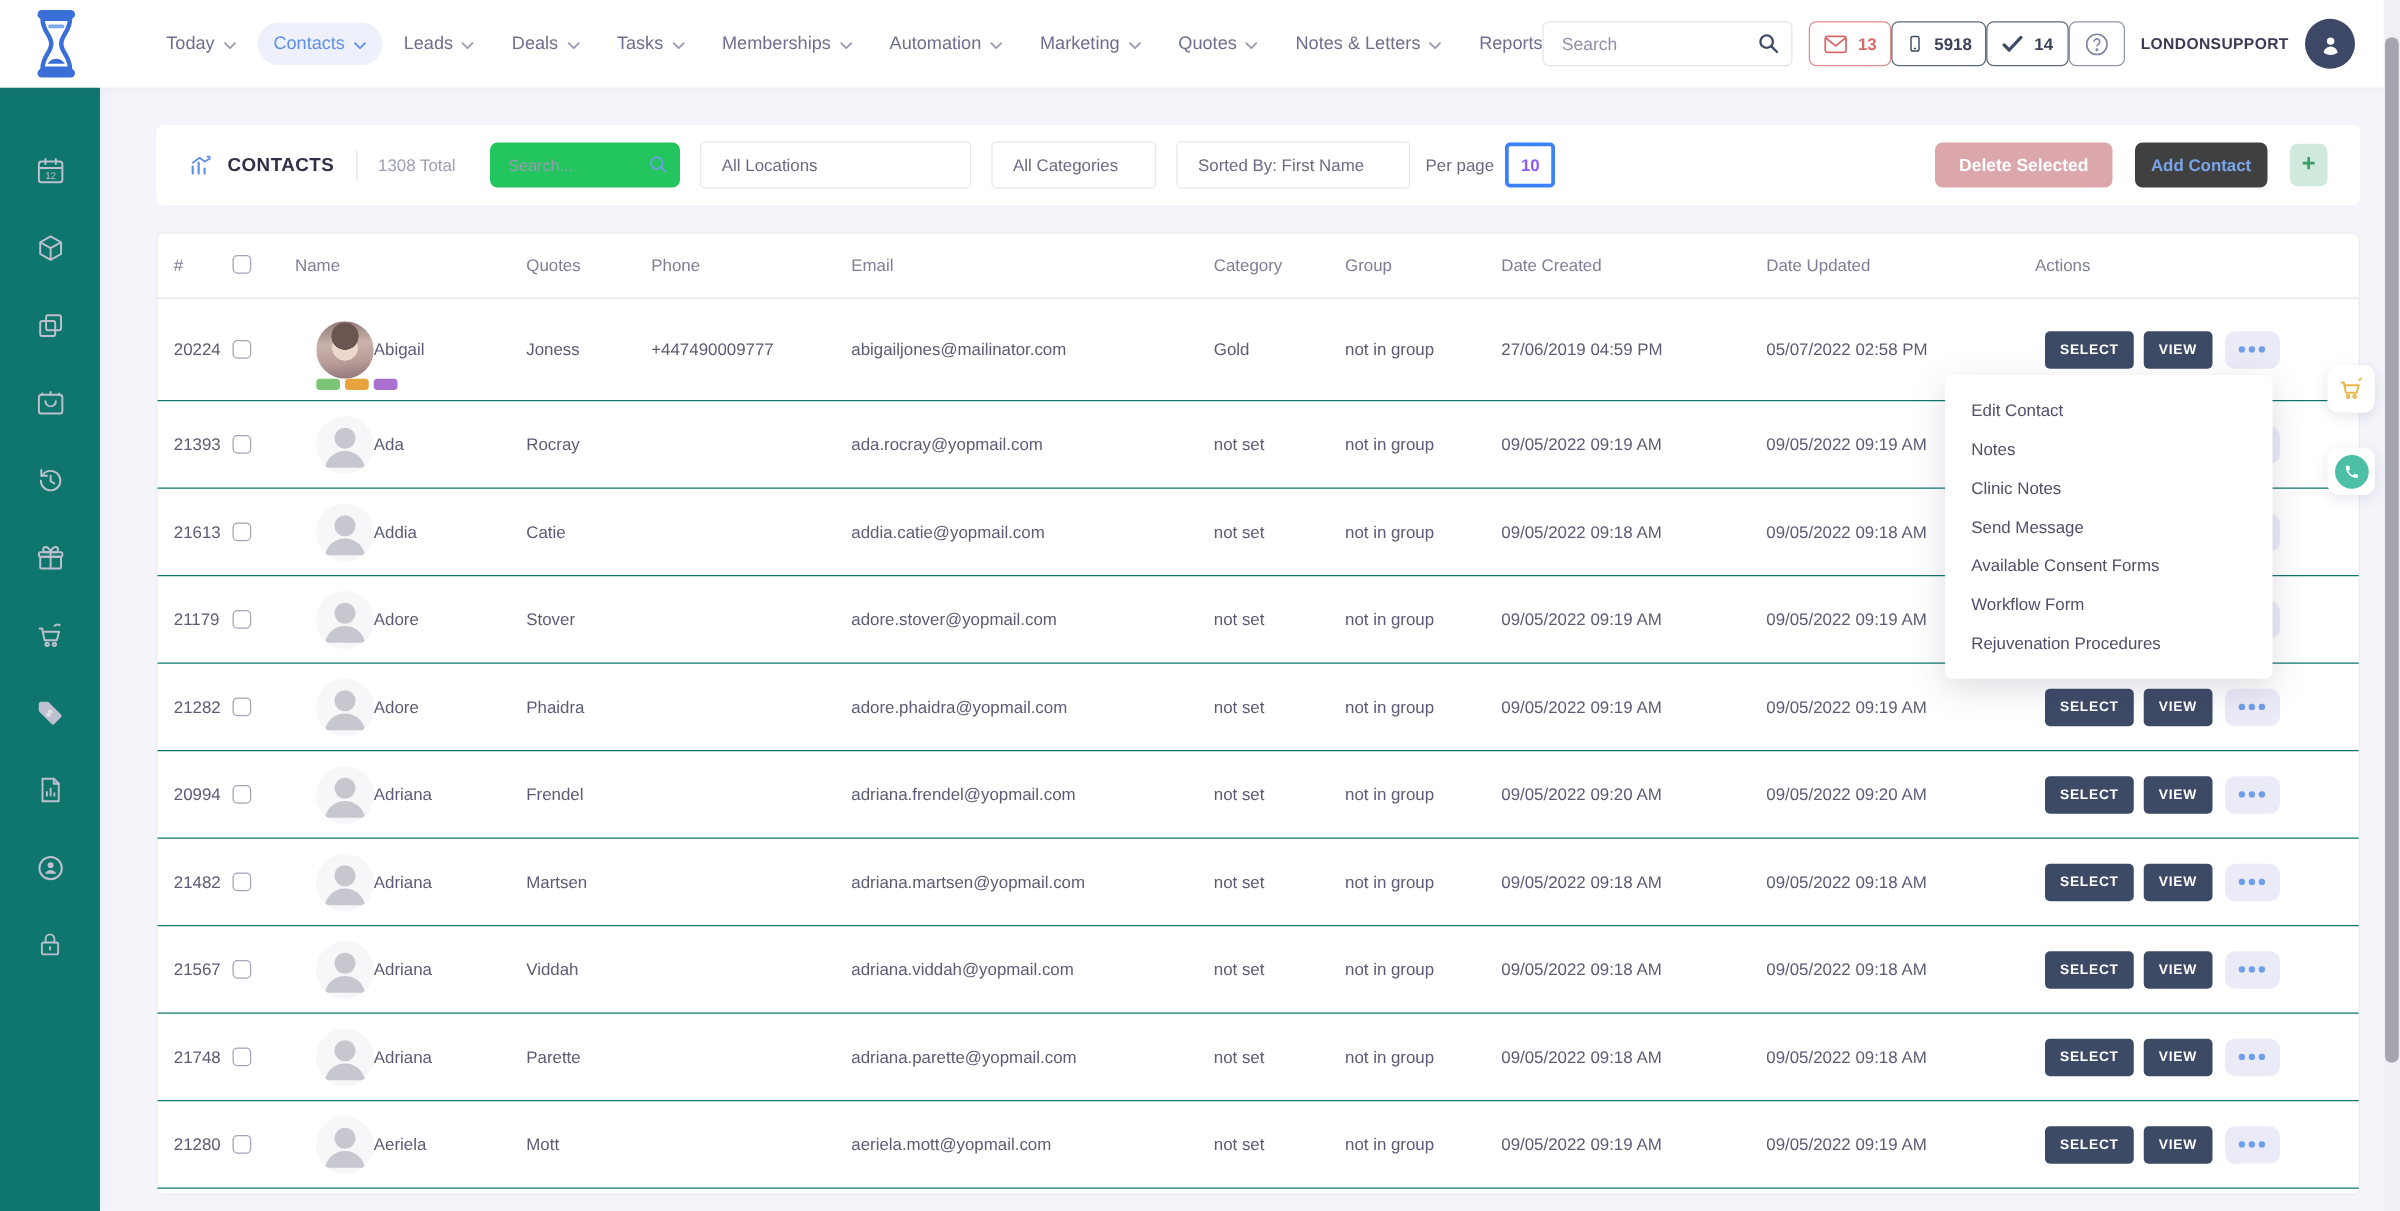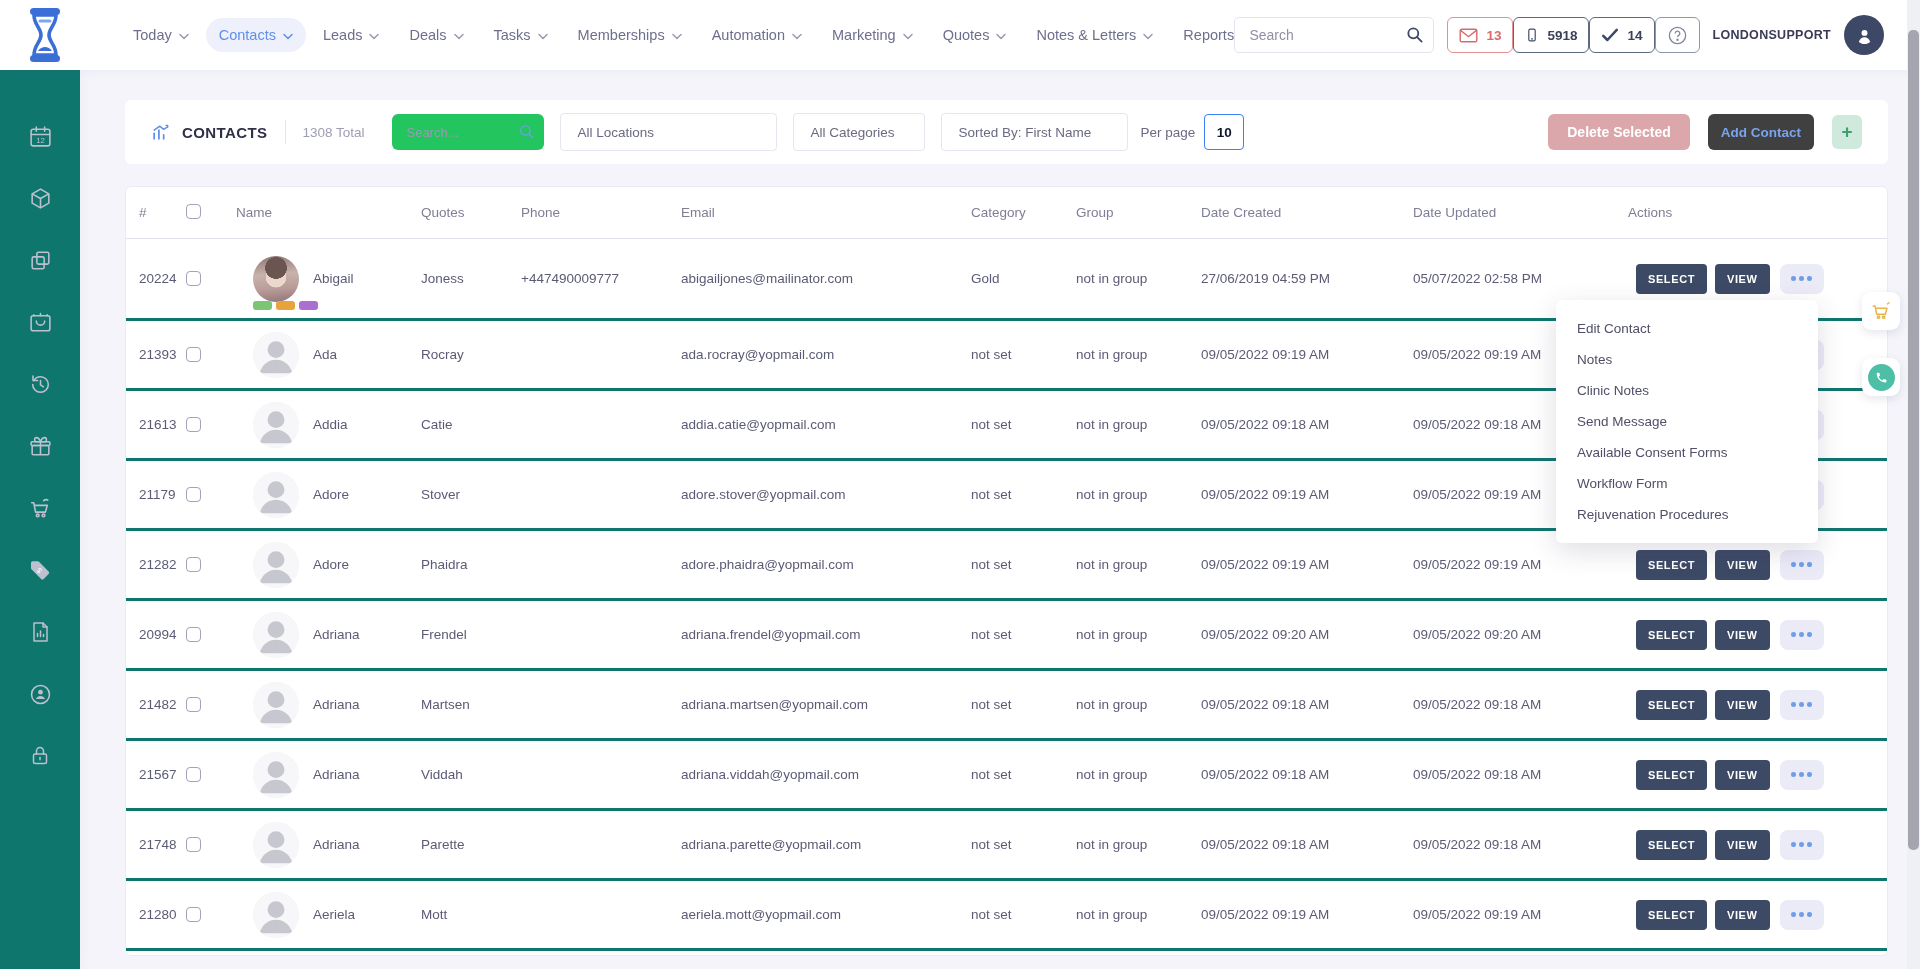--- a/index.html
+++ b/index.html
@@ -49,53 +49,53 @@
   .f-search { position:relative; width:152px; height:36px; margin-right:16px; }
   .f-search input { width:100%; height:100%; background:#22c55e; border:none; border-radius:6px;
                     padding:0 34px 0 14px; font-size:13px; color:#55556d; font-family:inherit; outline:none; }
   .f-search input::placeholder { color:#9a9ab2; }
   .f-search .mag { position:absolute; right:9px; top:9px; cursor:pointer; }
   .f-select { height:38px; border:1px solid #e6e6ee; border-radius:4px; background:#fff; display:flex;
               align-items:center; padding:0 16px; font-size:13.5px; color:#6a6a82; cursor:pointer;
               margin-right:16px; white-space:nowrap; }
   .f-select.loc { width:217px; } .f-select.cat { width:132px; } .f-select.sort { width:187px; margin-right:12px; }
   .f-perpage-label { font-size:13.5px; color:#6a6a82; margin-right:9px; white-space:nowrap; }
-  .f-perpage-value { width:40px; height:36px; border:1px solid #3b82f6; border-radius:4px; display:flex;
+  .f-perpage-value { width:40px; height:36px; border:3px solid #3b82f6; border-radius:4px; display:flex;
                      align-items:center; justify-content:center; font-size:13.5px; font-weight:bold;
-                     color:#0f172a; cursor:pointer; }
+                     color:#8b5cf6; cursor:pointer; }
   .f-right { margin-left:auto; display:flex; align-items:center; gap:18px; }
   .btn-delete { height:36px; padding:0 19px; background:#dca7ab; color:#fff; border:none; border-radius:6px;
                 font-size:14px; font-weight:bold; font-family:inherit; cursor:pointer; }
   .btn-add { height:36px; padding:0 13px; background:#404040; color:#79a4ea; border:none; border-radius:6px;
              font-size:13.5px; font-weight:bold; font-family:inherit; cursor:pointer; }
   .btn-plus { width:30px; height:34px; background:#cfe9dc; color:#3f9e6b; border:none; border-radius:6px;
               font-size:19px; font-weight:bold; cursor:pointer; line-height:30px; }
 
   
   .table-card { position:absolute; left:45px; top:116px; width:1763px; height:770px; background:#fff;
                 border:1px solid #ebebf2; border-radius:6px; }
   .grid { display:grid; grid-template-columns:60px 50px 185px 100px 160px 290px 105px 125px 212px 215px 1fr;
           align-items:center; }
   .thead { height:52px; border-bottom:1px solid #e2e2ec; }
   .th { font-size:13.5px; color:#7e7e96; }
   .th.c-id { padding-left:13px; }
-  .tr { height:70px; border-bottom:3px solid #0f766e; }
+  .tr { height:70px; border-bottom:1px solid #0f766e; }
   .tr.tall { height:82px; }
   .cell { font-size:13.5px; color:#5b5b75; display:flex; align-items:center; min-width:0; }
   .c-id { padding-left:13px; }
   .checkbox { width:15px; height:15px; border:1.5px solid #a2a2b8; border-radius:4px; background:#fff;
               cursor:pointer; display:inline-block; }
   .c-name { position:relative; height:100%; }
   .ava { width:46px; height:46px; border-radius:50%; margin-left:17px; flex:0 0 46px; overflow:hidden;
          background:#f2f2f5; display:flex; align-items:center; justify-content:center; }
   .ava.photo { background:
       radial-gradient(circle at 50% 26%, #6b5551 0 26%, transparent 27%),
       radial-gradient(circle at 50% 46%, #ecd7cd 0 30%, transparent 31%),
       linear-gradient(175deg,#8d7470 0%, #c9b2ac 40%, #b99c98 70%, #8f7478 100%); }
-  .name-label { margin-left:14px; white-space:nowrap; }
+  .name-label { margin-left:0; white-space:nowrap; }
   .tags { position:absolute; left:17px; bottom:8px; display:flex; gap:4px; }
   .tag-chip { width:19px; height:9px; border-radius:3px; }
   .c-actions { padding-left:8px; gap:8px; }
   .btn-dark { height:30px; padding:0 12px; background:#3d4a66; color:#fff; border:none; border-radius:4px;
               font-size:11px; font-weight:bold; letter-spacing:.6px; font-family:inherit; cursor:pointer; }
   .dots-btn { width:44px; height:30px; background:#ebebf8; border-radius:8px; display:flex; align-items:center;
               justify-content:center; gap:3.5px; cursor:pointer; margin-left:2px; }
   .dots-btn i { width:4.5px; height:4.5px; border-radius:50%; background:#6f9ee8; }
 
   

